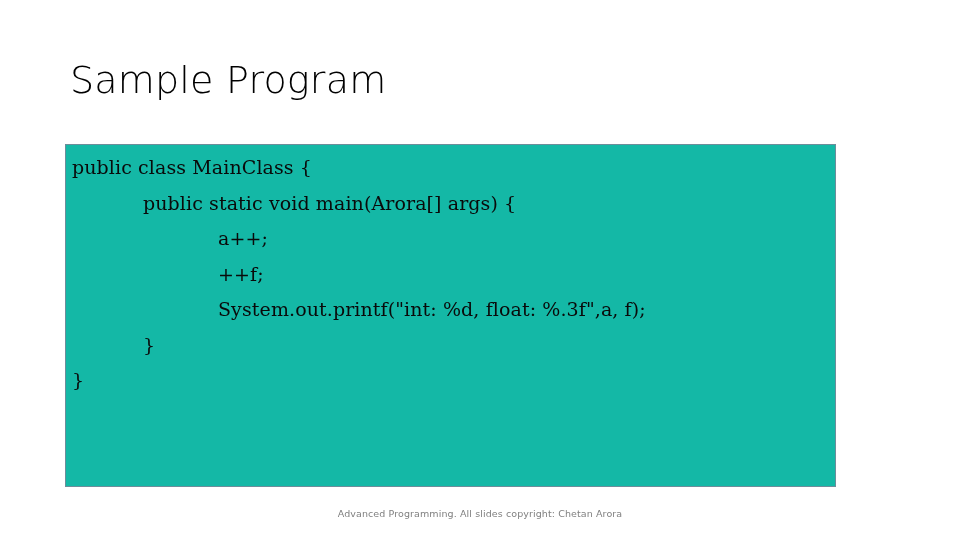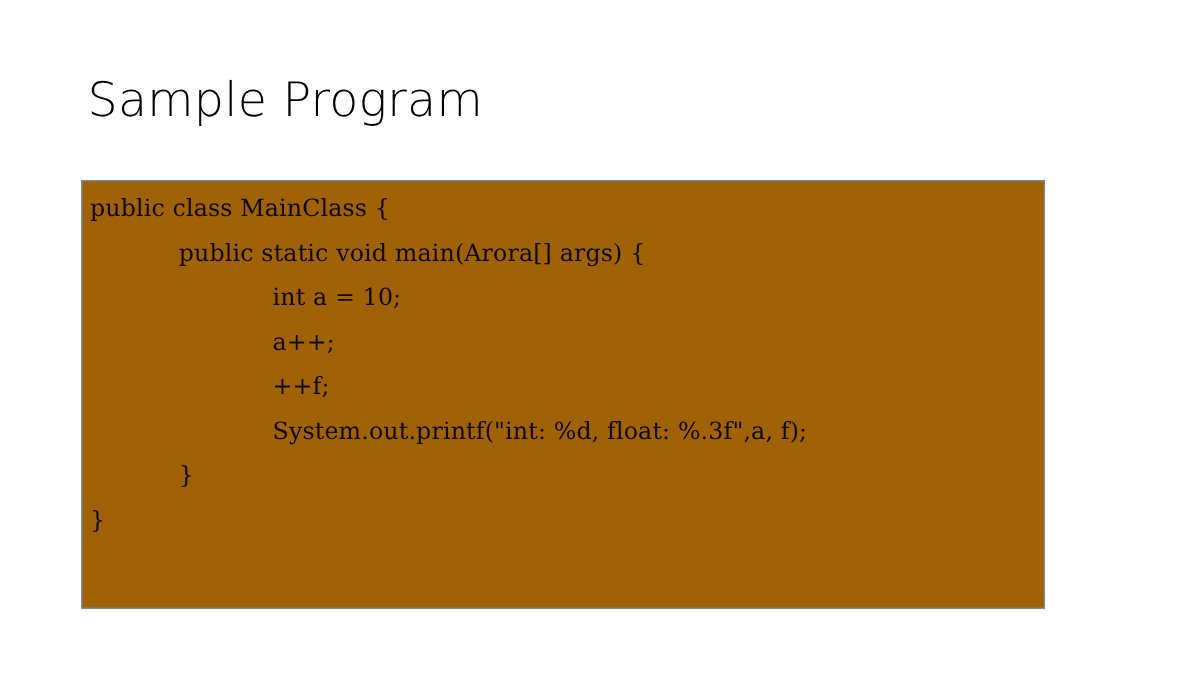--- a/index.html
+++ b/index.html
@@ -41,21 +41,21 @@
 
   
   .code-box {
     position: absolute;
     left: 65px;
     top: 144px;
     width: 771px;
     height: 343px;
     box-sizing: border-box;
     border: 1px solid #6d8d9a;
-    background: #a16207;
+    background: #14b8a6;
   }
 
   .code-lines {
     position: absolute;
     left: 0;
     top: 5px;
     width: 100%;
   }
 
   .code-line {
@@ -90,23 +90,23 @@
 <body>
 
 <div class="slide">
 
   <div class="slide-title">Sample Program</div>
 
   <div class="code-box">
     <div class="code-lines">
       <div class="code-line indent-0">public class MainClass {</div>
       <div class="code-line indent-1">public static void main(Arora[] args) {</div>
-      <div class="code-line indent-2">int a = 10;</div>
       <div class="code-line indent-2">a++;</div>
       <div class="code-line indent-2">++f;</div>
       <div class="code-line indent-2">System.out.printf("int: %d, float: %.3f",a, f);</div>
       <div class="code-line indent-1">}</div>
       <div class="code-line indent-0">}</div>
     </div>
   </div>
 
+  <div class="footer">Advanced Programming. All slides copyright: Chetan Arora</div>
 
 </div>
 
 </body></html>

